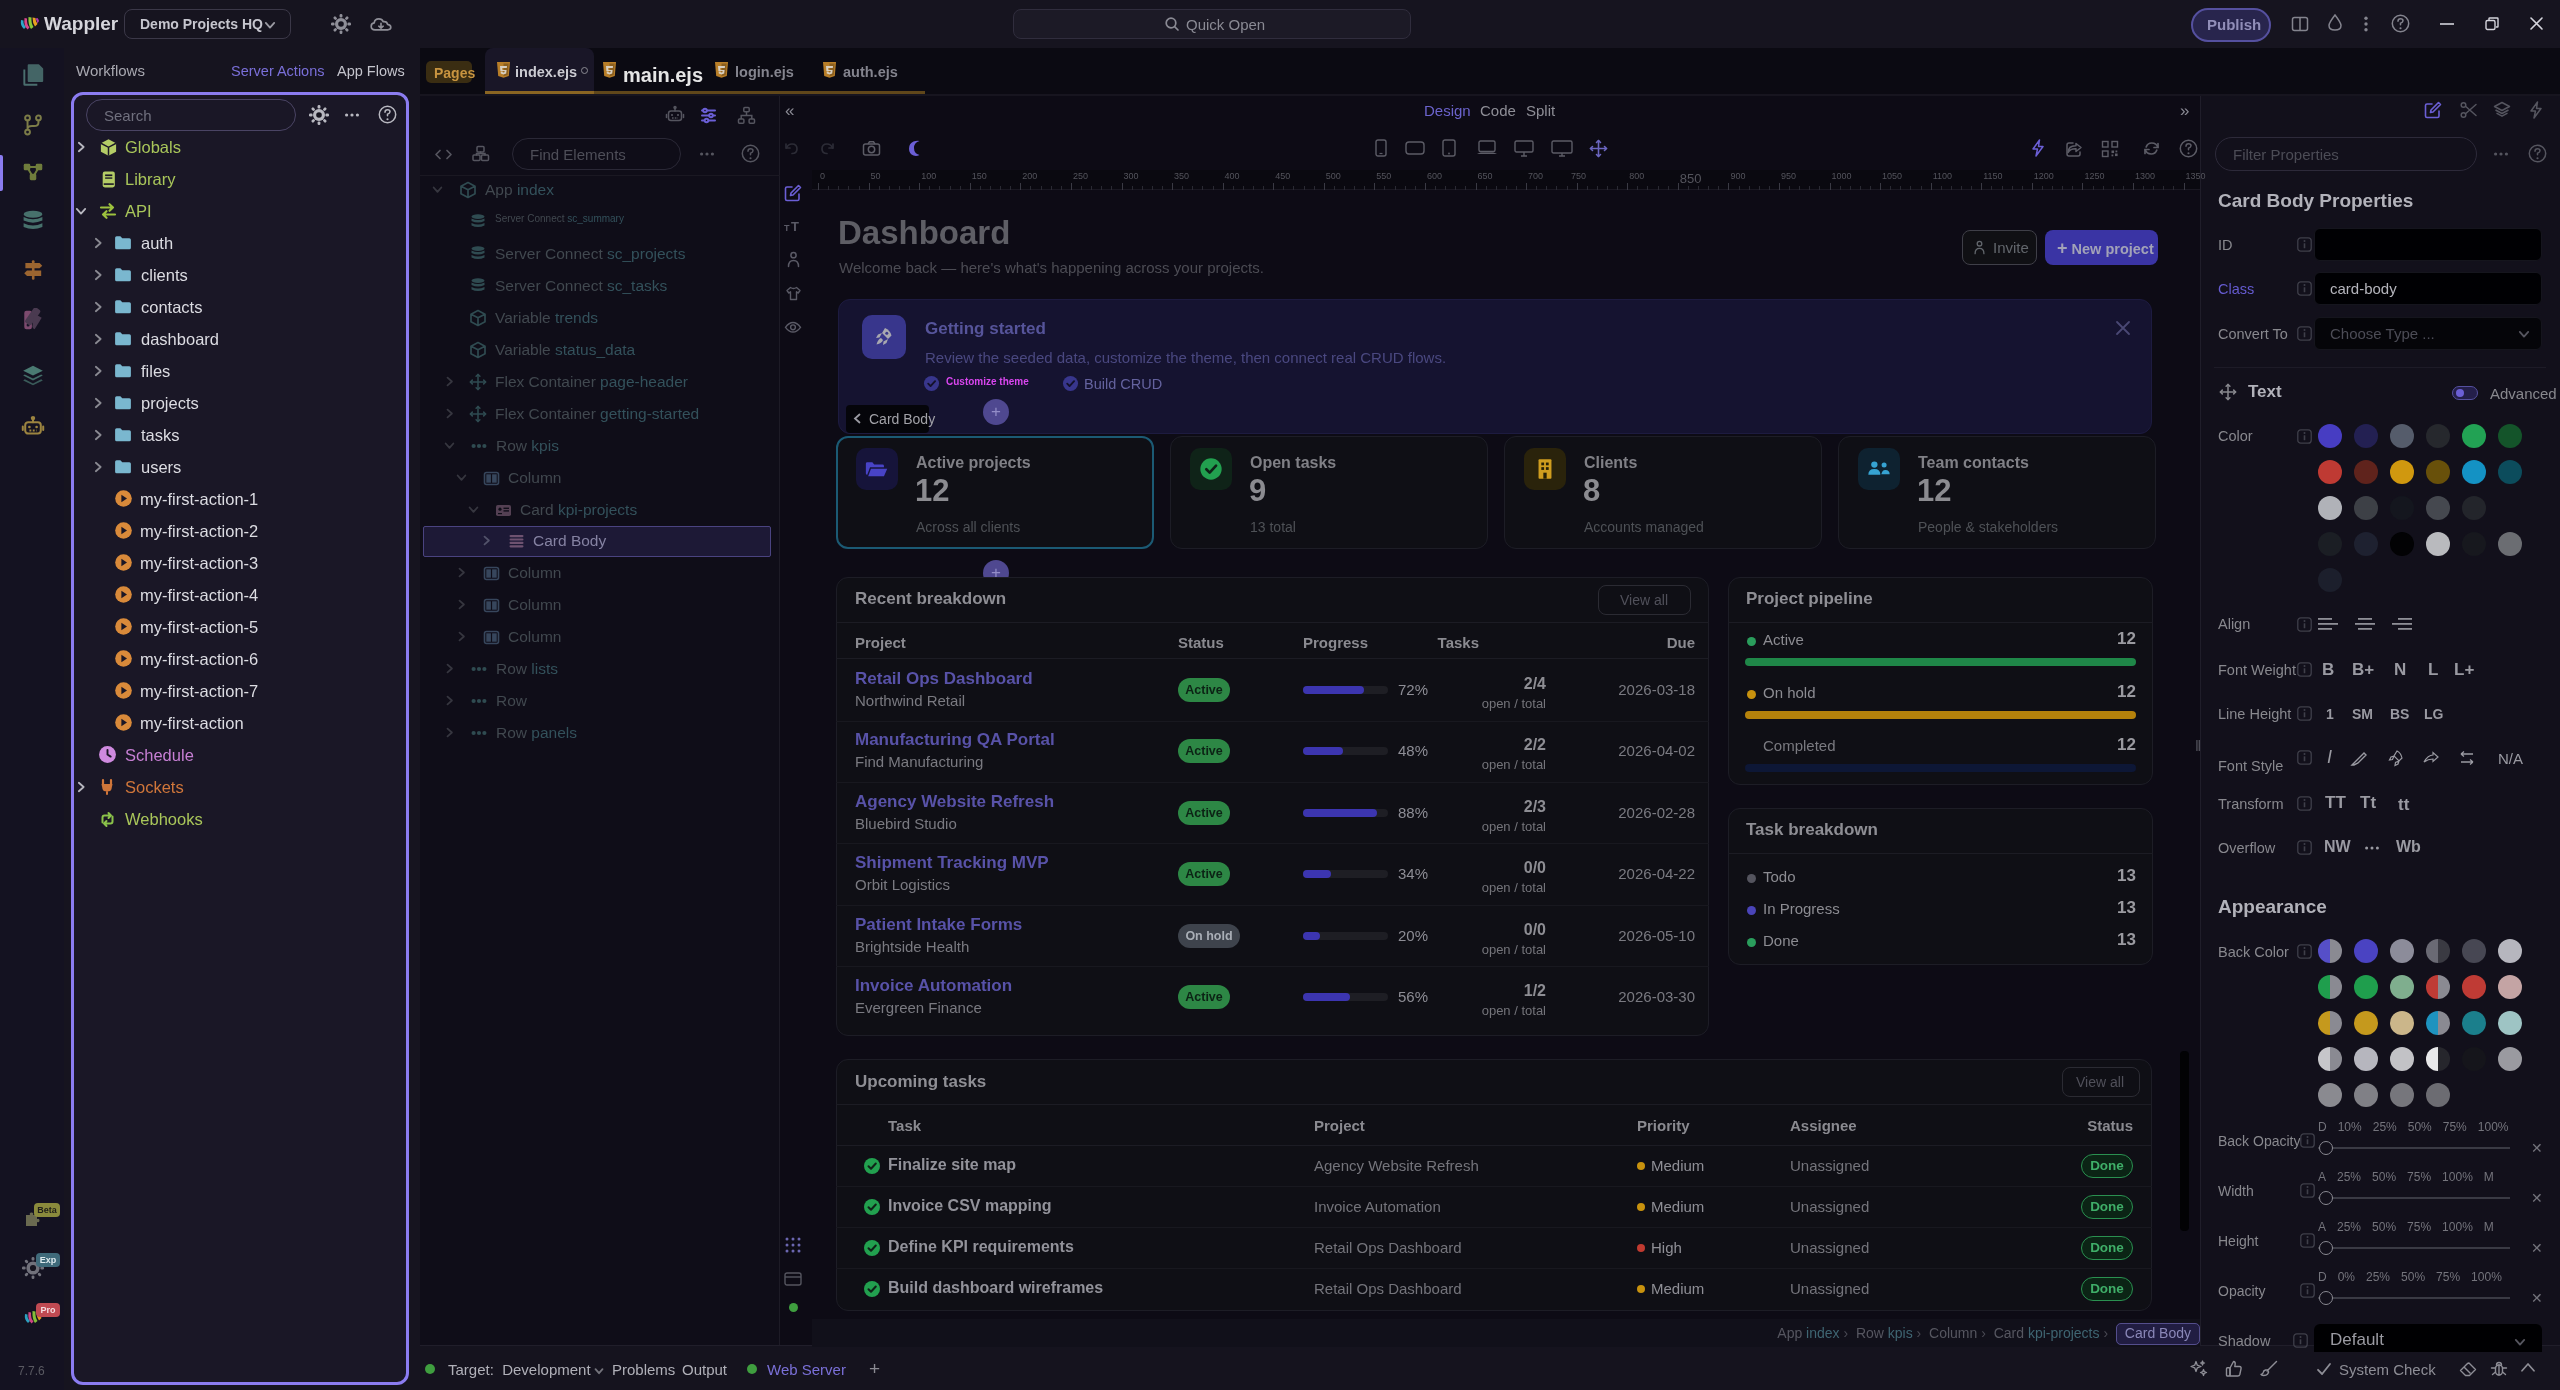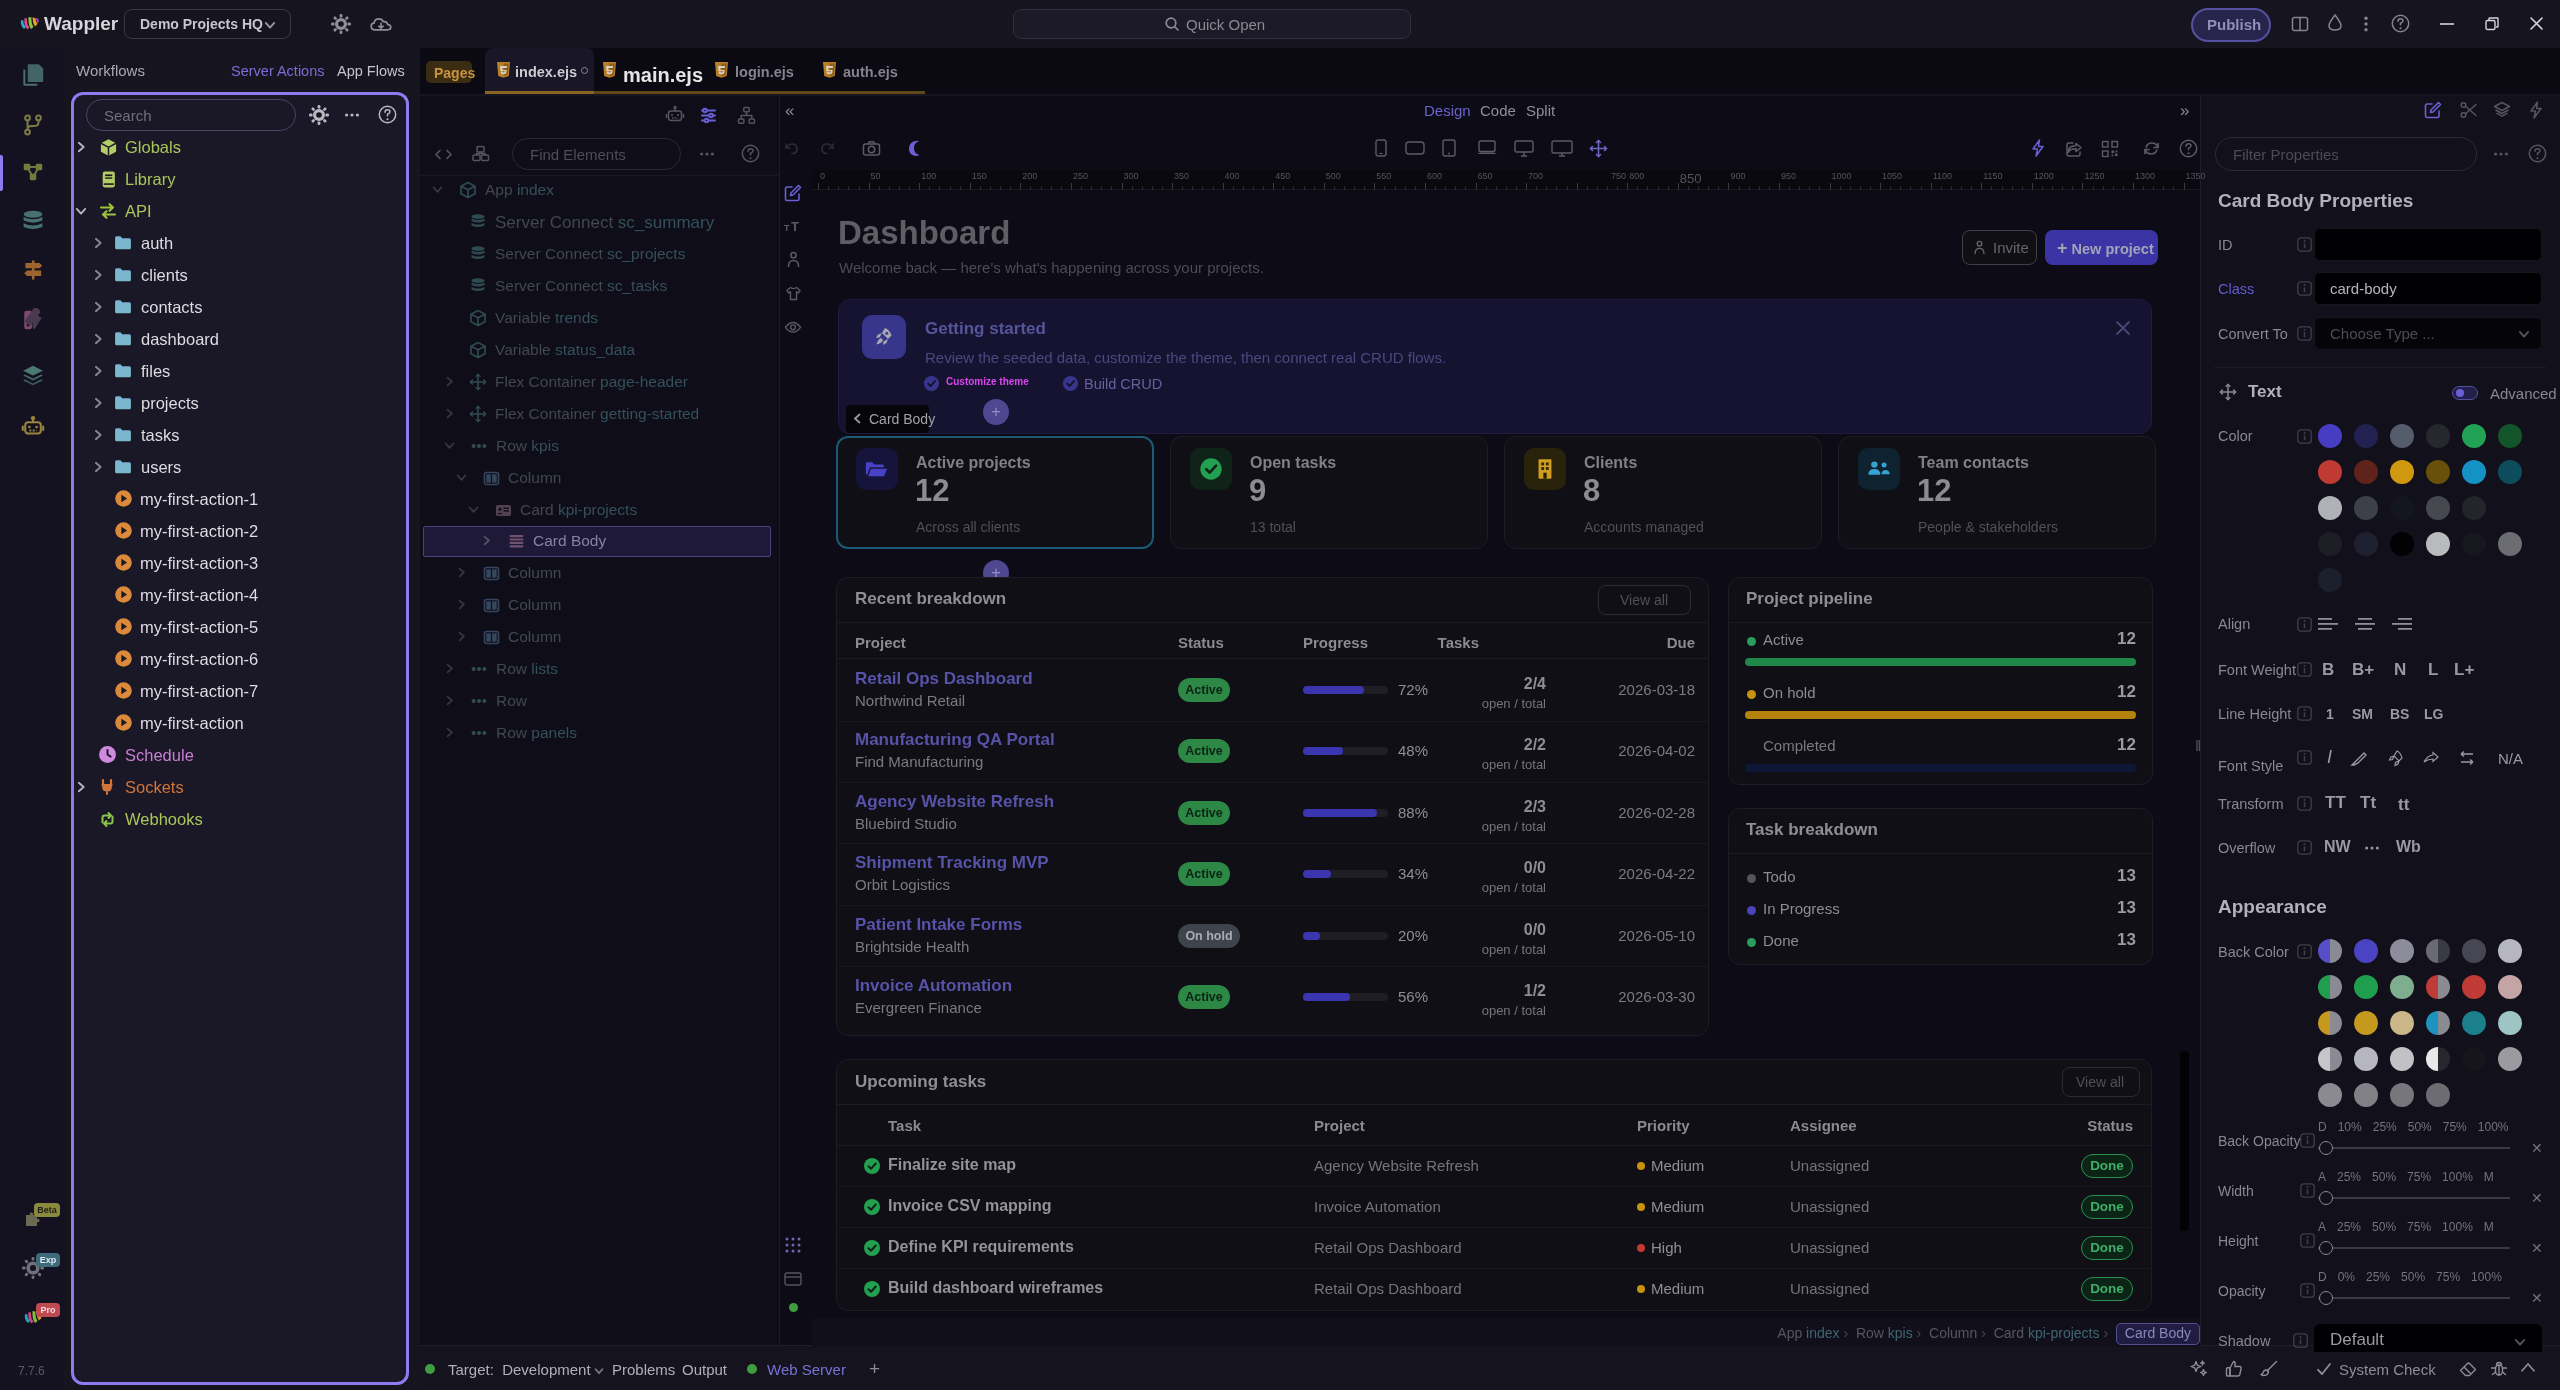--- a/index.html
+++ b/index.html
@@ -632,21 +632,21 @@
 <div style="position:absolute;left:485px;top:181px;font-size:15.5px;white-space:nowrap"><span style="color:#41484f">App </span><span style="color:#33515b">index</span></div>
 <div class="ic" style="left:469px;top:213px;width:18px;height:18px">
       <svg style="" width="18" height="18" viewBox="0 0 18 18">
         <g transform="scale(1.0)" fill="#2f4b51">
           <ellipse cx="9" cy="3.6" rx="6.5" ry="2.4"></ellipse>
           <path d="M2.5 5.5 Q9 8.6 15.5 5.5 V8 Q9 11 2.5 8 Z"></path>
           <path d="M2.5 9.9 Q9 13 15.5 9.9 V12.4 Q9 15.4 2.5 12.4 Z"></path>
         </g>
       </svg>
     </div>
-<div style="position:absolute;left:495px;top:213px;font-size:17px;white-space:nowrap"><span style="color:#41484f">Server Connect </span><span style="color:#33515b">sc_summary</span></div>
+<div style="position:absolute;left:495px;top:213px;font-size:10px;white-space:nowrap"><span style="color:#41484f">Server Connect </span><span style="color:#33515b">sc_summary</span></div>
 <div class="ic" style="left:469px;top:245px;width:18px;height:18px">
       <svg style="" width="18" height="18" viewBox="0 0 18 18">
         <g transform="scale(1.0)" fill="#2f4b51">
           <ellipse cx="9" cy="3.6" rx="6.5" ry="2.4"></ellipse>
           <path d="M2.5 5.5 Q9 8.6 15.5 5.5 V8 Q9 11 2.5 8 Z"></path>
           <path d="M2.5 9.9 Q9 13 15.5 9.9 V12.4 Q9 15.4 2.5 12.4 Z"></path>
         </g>
       </svg>
     </div>
 <div style="position:absolute;left:495px;top:245px;font-size:15.5px;white-space:nowrap"><span style="color:#41484f">Server Connect </span><span style="color:#33515b">sc_projects</span></div>
@@ -1065,21 +1065,21 @@
       <div style="position:absolute;left:683.7px;top:16px;width:1px;height:4px;background:#2a2a33"></div>
       <div style="position:absolute;left:693.8px;top:16px;width:1px;height:4px;background:#2a2a33"></div>
       <div style="position:absolute;left:703.9px;top:16px;width:1px;height:4px;background:#2a2a33"></div>
       <div style="position:absolute;left:714.1px;top:13px;width:1px;height:7px;background:#3a3a44"></div>
       <div style="position:absolute;left:716.1px;top:1px;font-size:9px;color:#54545c">700</div>
       <div style="position:absolute;left:724.2px;top:16px;width:1px;height:4px;background:#2a2a33"></div>
       <div style="position:absolute;left:734.3px;top:16px;width:1px;height:4px;background:#2a2a33"></div>
       <div style="position:absolute;left:744.4px;top:16px;width:1px;height:4px;background:#2a2a33"></div>
       <div style="position:absolute;left:754.5px;top:16px;width:1px;height:4px;background:#2a2a33"></div>
       <div style="position:absolute;left:764.6px;top:13px;width:1px;height:7px;background:#3a3a44"></div>
-      <div style="position:absolute;left:799px;top:1px;font-size:9px;color:#54545c">750</div>
+      <div style="position:absolute;left:759px;top:1px;font-size:9px;color:#54545c">750</div>
       <div style="position:absolute;left:774.7px;top:16px;width:1px;height:4px;background:#2a2a33"></div>
       <div style="position:absolute;left:784.9px;top:16px;width:1px;height:4px;background:#2a2a33"></div>
       <div style="position:absolute;left:795.0px;top:16px;width:1px;height:4px;background:#2a2a33"></div>
       <div style="position:absolute;left:805.1px;top:16px;width:1px;height:4px;background:#2a2a33"></div>
       <div style="position:absolute;left:815.2px;top:13px;width:1px;height:7px;background:#3a3a44"></div>
       <div style="position:absolute;left:817.2px;top:1px;font-size:9px;color:#54545c">800</div>
       <div style="position:absolute;left:825.3px;top:16px;width:1px;height:4px;background:#2a2a33"></div>
       <div style="position:absolute;left:835.4px;top:16px;width:1px;height:4px;background:#2a2a33"></div>
       <div style="position:absolute;left:845.5px;top:16px;width:1px;height:4px;background:#2a2a33"></div>
       <div style="position:absolute;left:855.7px;top:16px;width:1px;height:4px;background:#2a2a33"></div>

